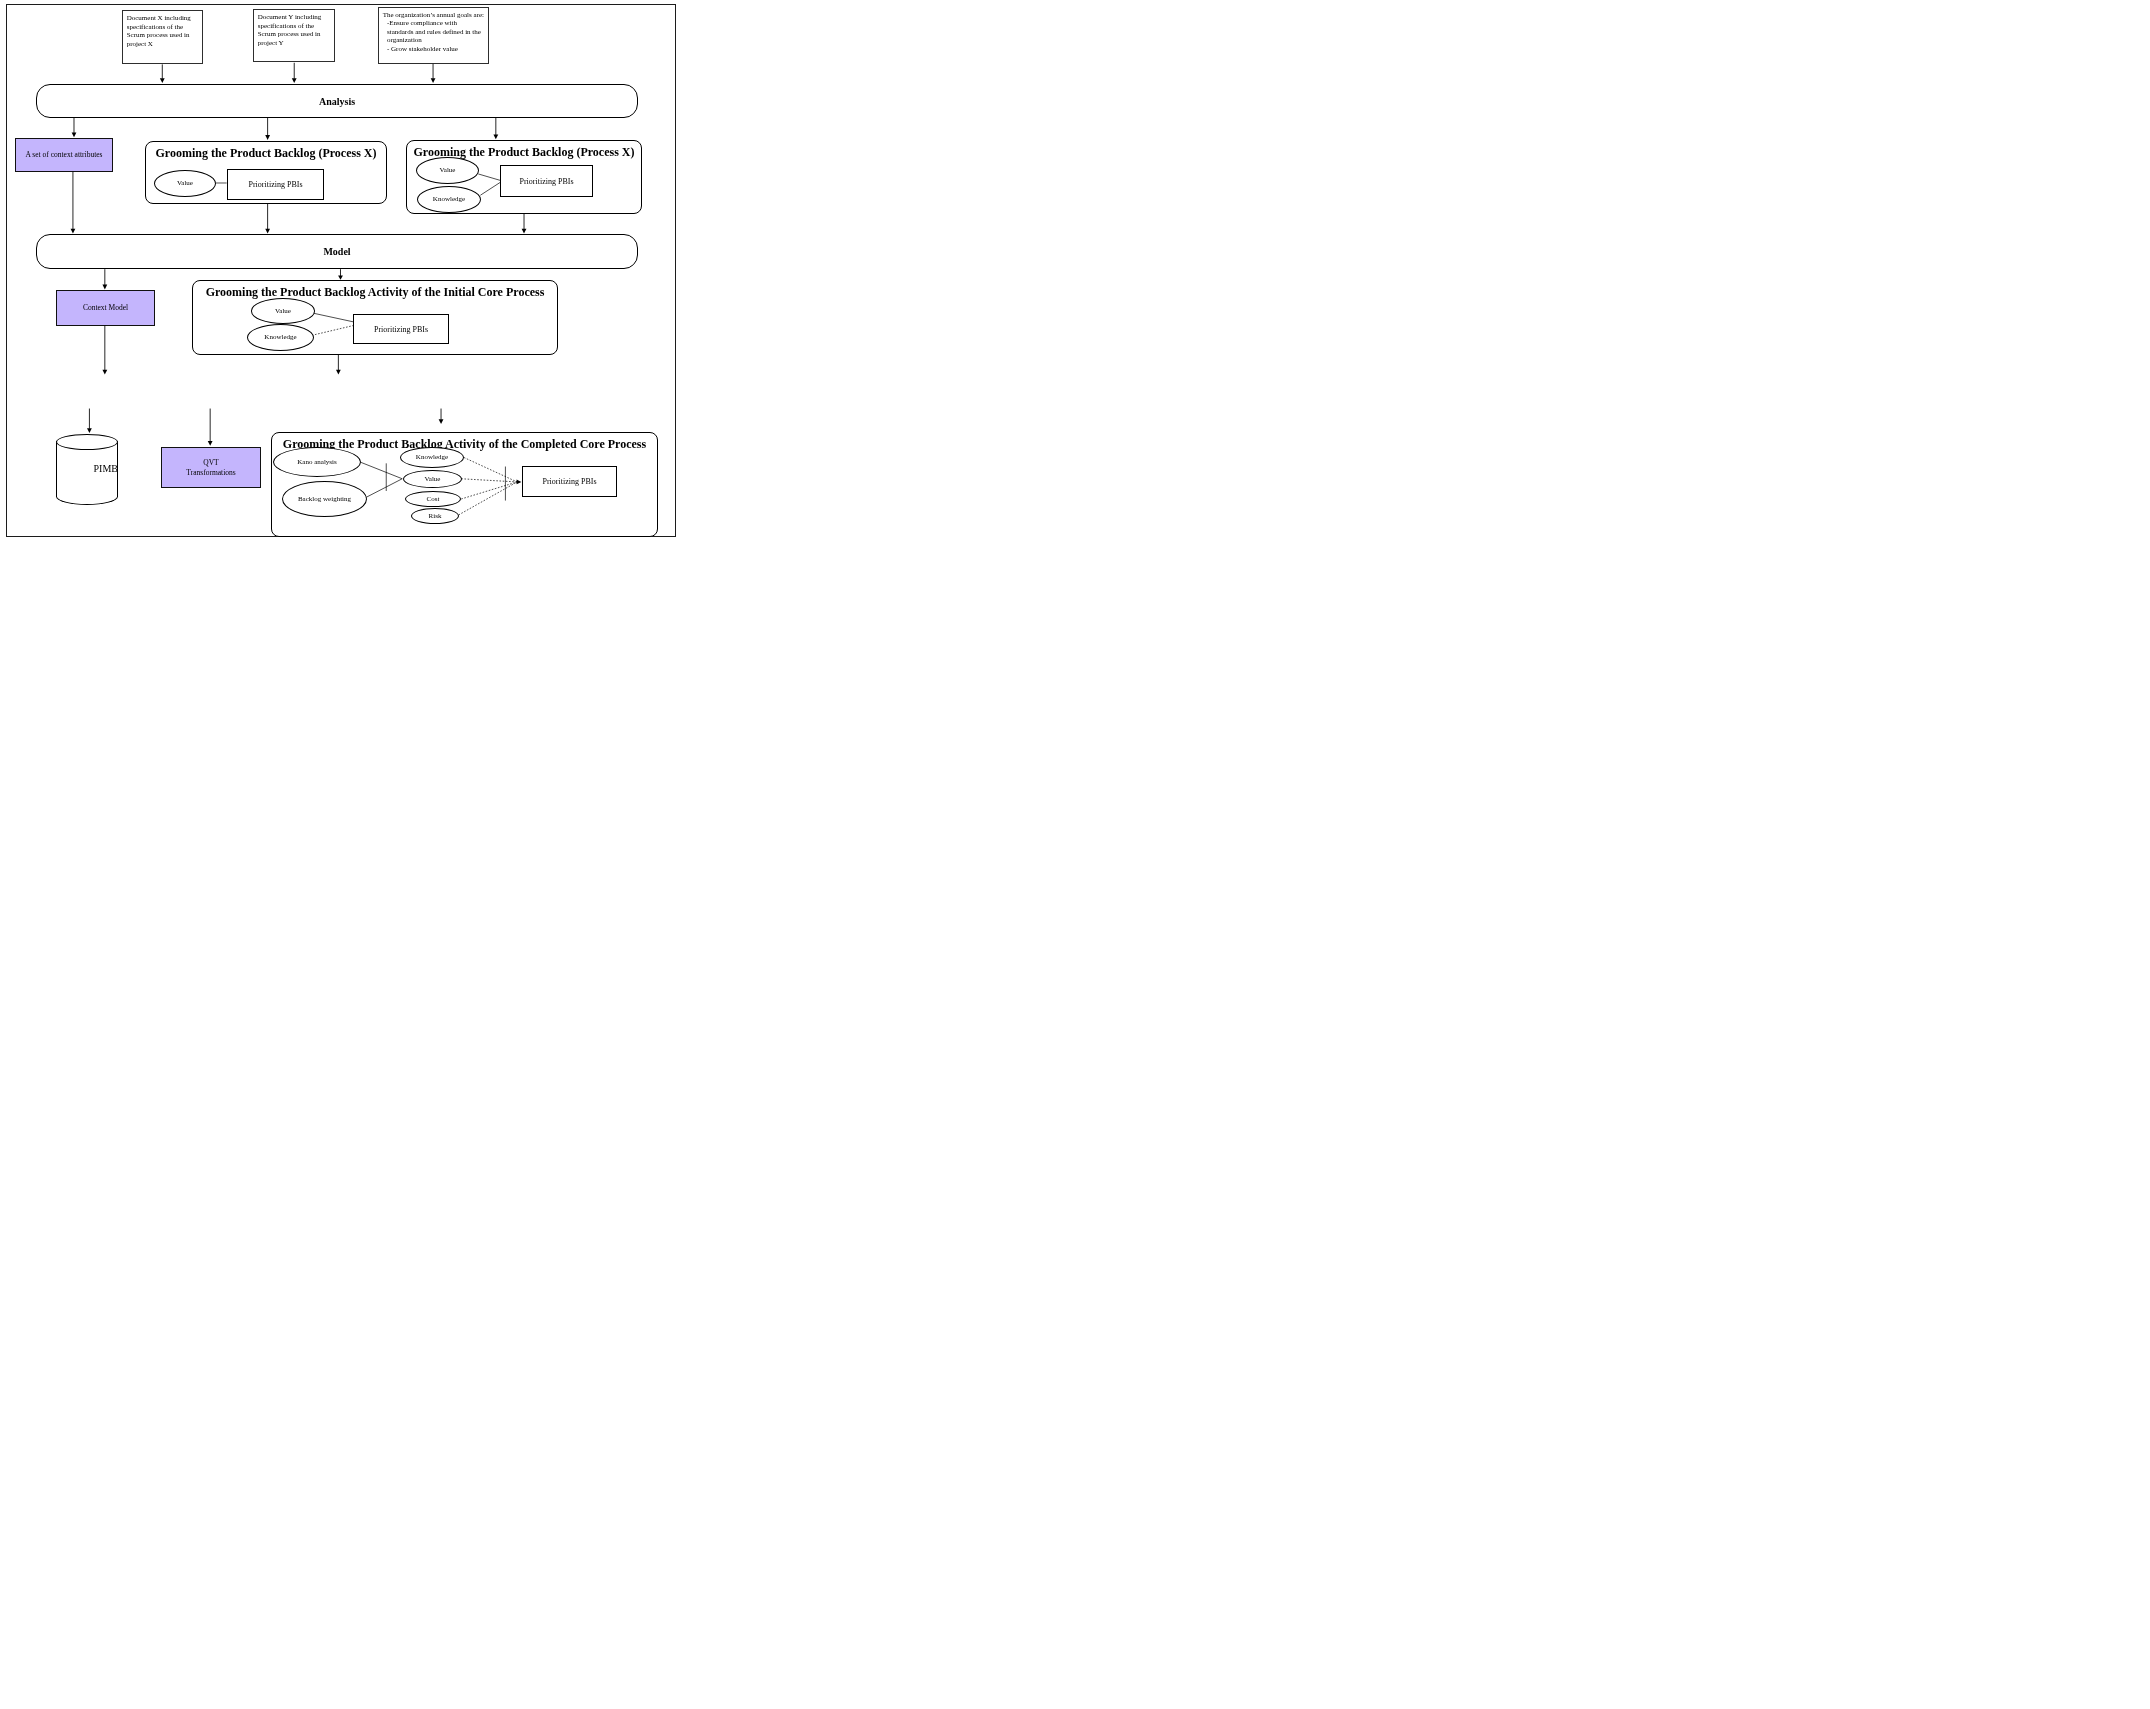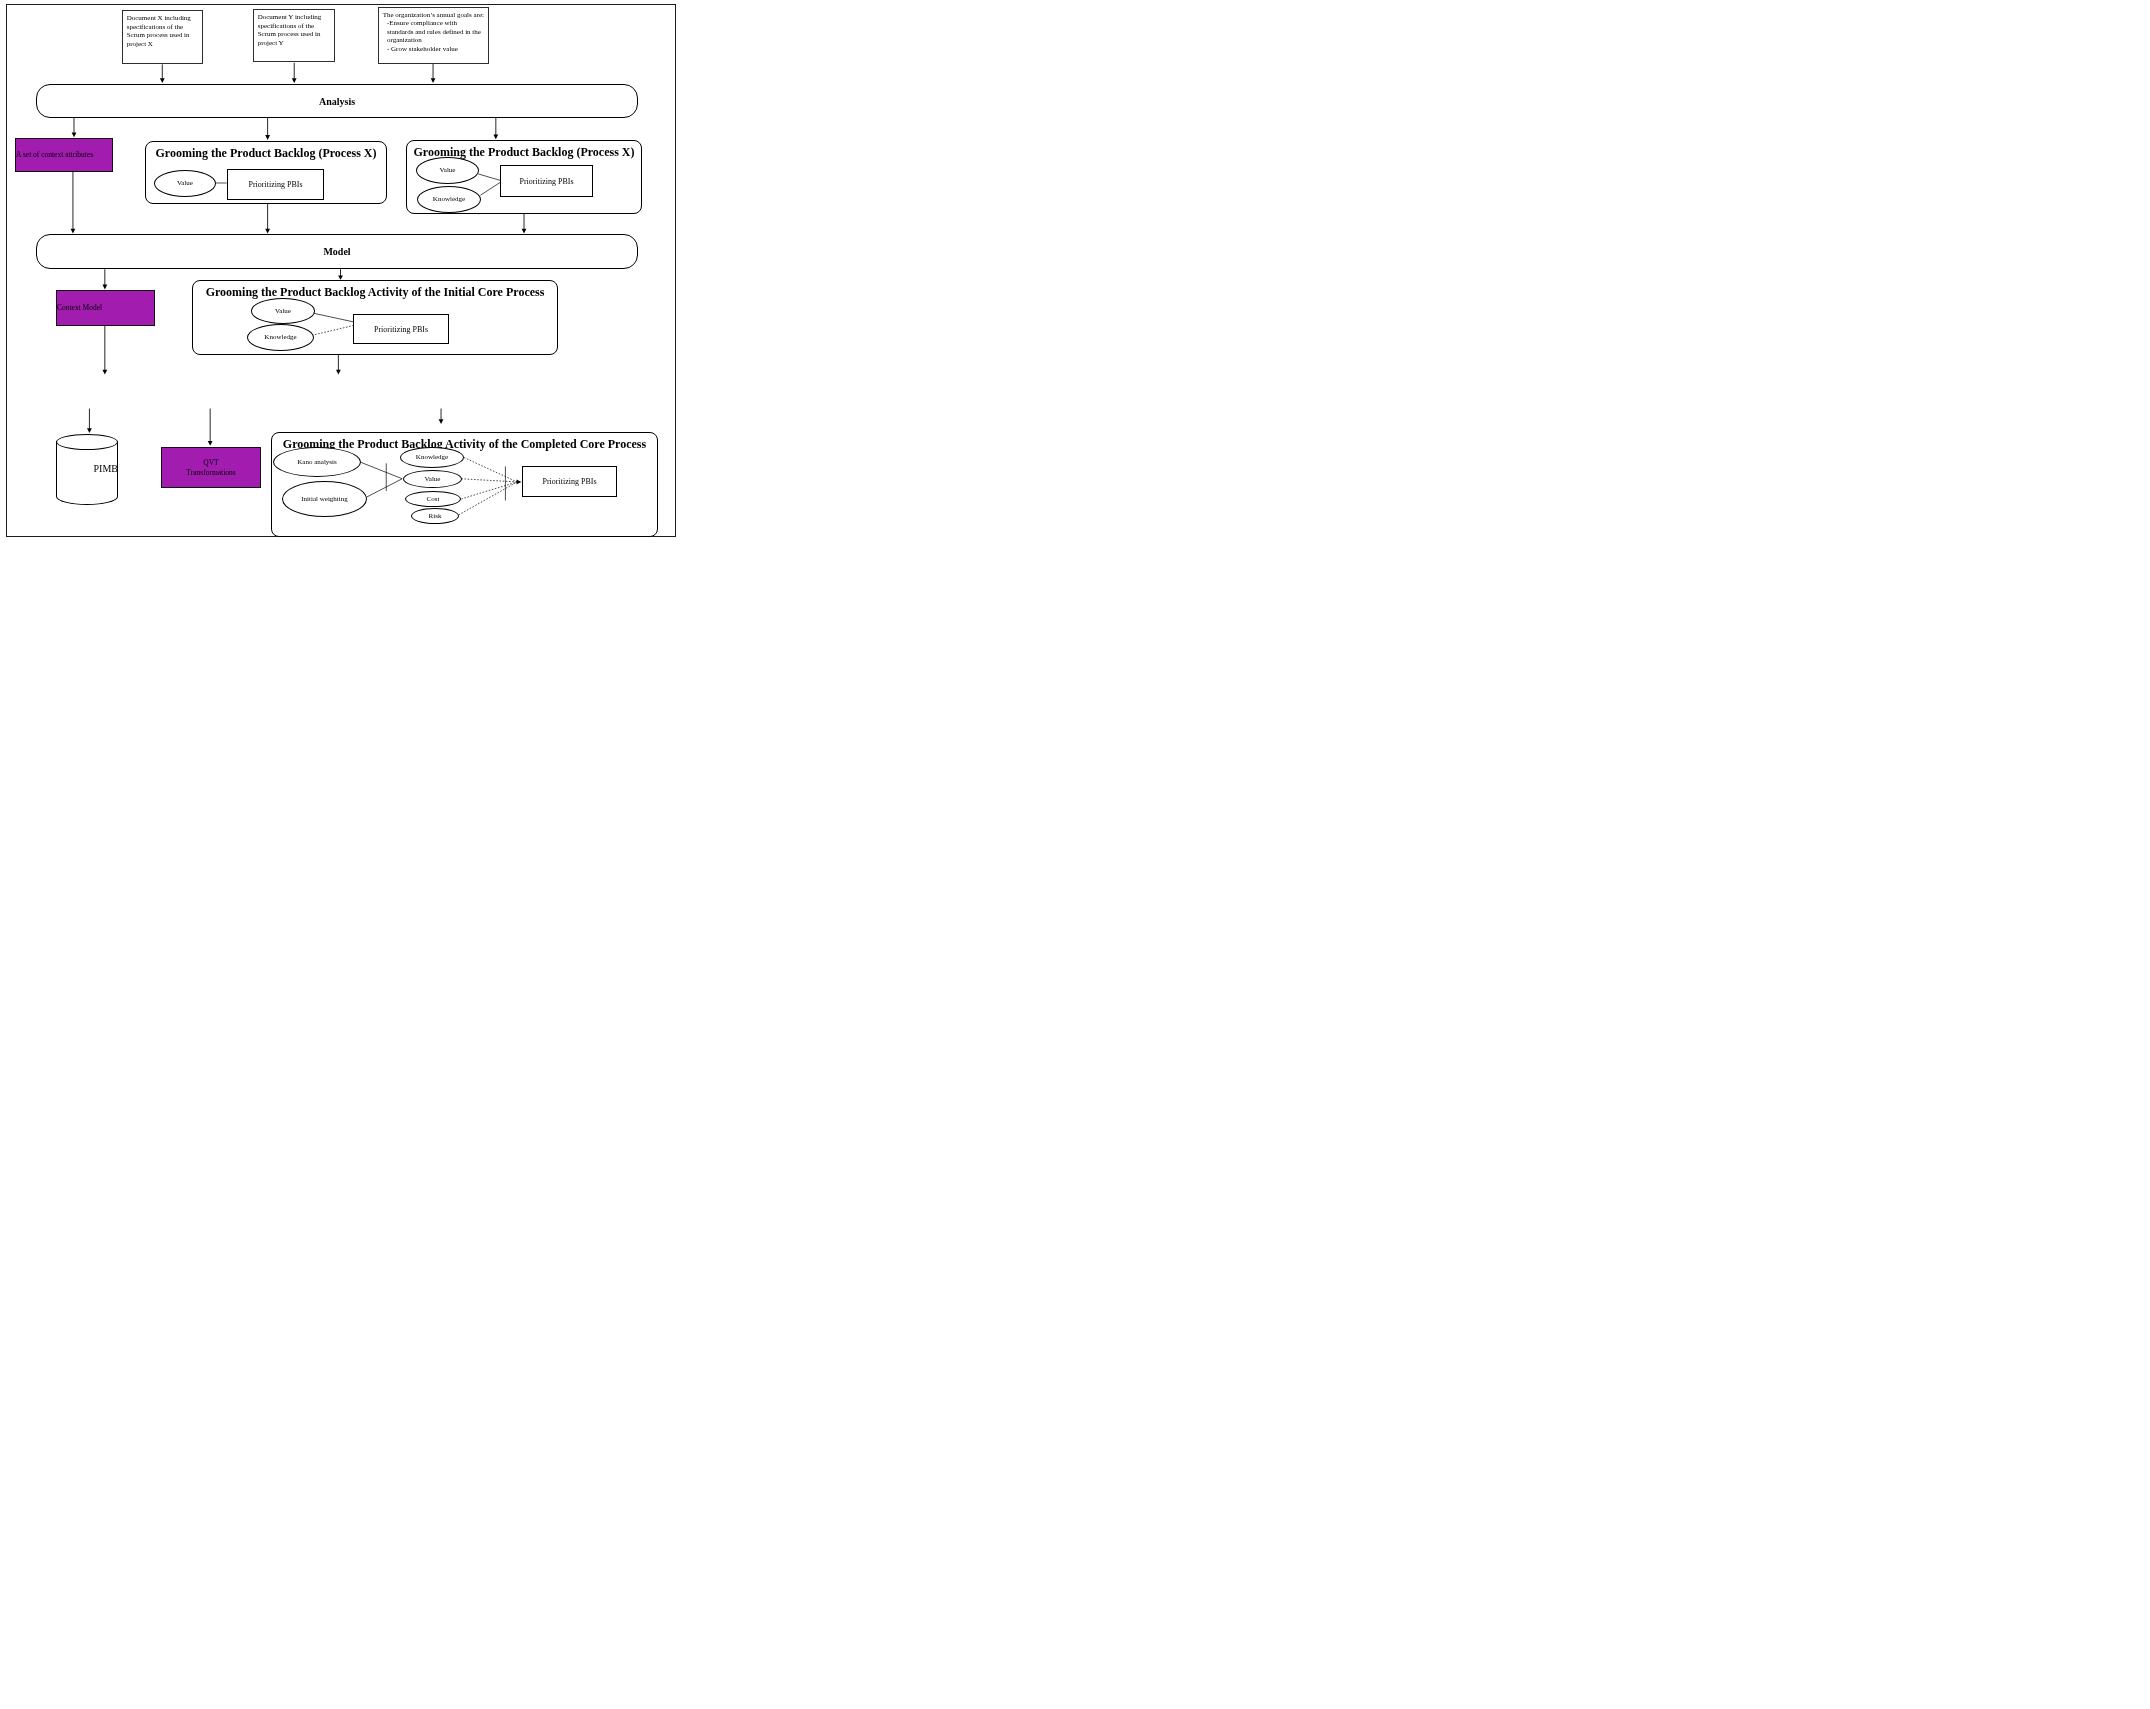--- a/index.html
+++ b/index.html
@@ -4,22 +4,22 @@
 <style>
   html,body { margin:0; padding:0; background:#ffffff; }
   body { font-family:"Liberation Serif","DejaVu Serif",serif; color:#000; }
   #canvas { position:relative; width:681px; height:541px; background:#fff; overflow:hidden; }
   .abs { position:absolute; box-sizing:border-box; }
   .figure-border { border:1.3px solid #1c1c1c; background:#fff; }
   .note-box { border:0.9px solid #2e2e2e; background:#fff; font-size:7px; line-height:1.26;
               padding:2.7px 3.7px; text-align:left; }
   .bar { border:1.1px solid #000; border-radius:14px; background:#fff; display:flex;
          align-items:center; justify-content:center; font-weight:bold; font-size:10px; }
-  .plain-box { border:1.1px solid #111; background:#a21caf; display:flex; align-items:center;
-               text-align:center; font-size:7.5px; line-height:1.3; }
+  .plain-box { border:1.1px solid #111; background:#c4b5fd; display:flex; align-items:center;
+               justify-content:center; text-align:center; font-size:7.5px; line-height:1.3; }
   .groom { border:1.3px solid #000; border-radius:8px; background:#fff; }
   .gtitle { position:absolute; left:0; right:0; top:3.7px; text-align:center; font-weight:bold;
             font-size:12px; white-space:nowrap; }
   .ellipse { border:0.9px solid #000; border-radius:50%; background:#fff; display:flex;
              align-items:center; justify-content:center; text-align:center; font-size:7px;
              line-height:1.15; }
   .task { border:0.9px solid #000; border-radius:0; background:#fff; display:flex;
           align-items:center; justify-content:center; font-size:8px; }
   .goals-item { padding-left:4.3px; }
   .cyl-body { border:1.1px solid #000; border-top:none; background:#fff;
@@ -113,21 +113,21 @@
     <span>QVT Transformations</span>
   </div>
 
   <div class="abs groom" style="left:271px; top:425px; width:387px; height:105px; border-width:1.6px;margin-top:7px;">
     <div class="gtitle">Grooming the Product Backlog Activity of the Completed Core Process</div>
   </div>
   <div class="abs ellipse" style="left:273px; top:447px; width:88px; height:30px;">
     <span>Kano analysis</span>
   </div>
   <div class="abs ellipse" style="left:282px; top:481px; width:85px; height:36px; padding:0 14.4px;">
-    <span>Initial weighting</span>
+    <span>Backlog weighting</span>
   </div>
   <div class="abs ellipse" style="left:400px; top:447px; width:64px; height:21px;">
     <span>Knowledge</span>
   </div>
   <div class="abs ellipse" style="left:403px; top:470px; width:59px; height:18px;">
     <span>Value</span>
   </div>
   <div class="abs ellipse" style="left:405px; top:491px; width:56px; height:16px;">
     <span>Cost</span>
   </div>

